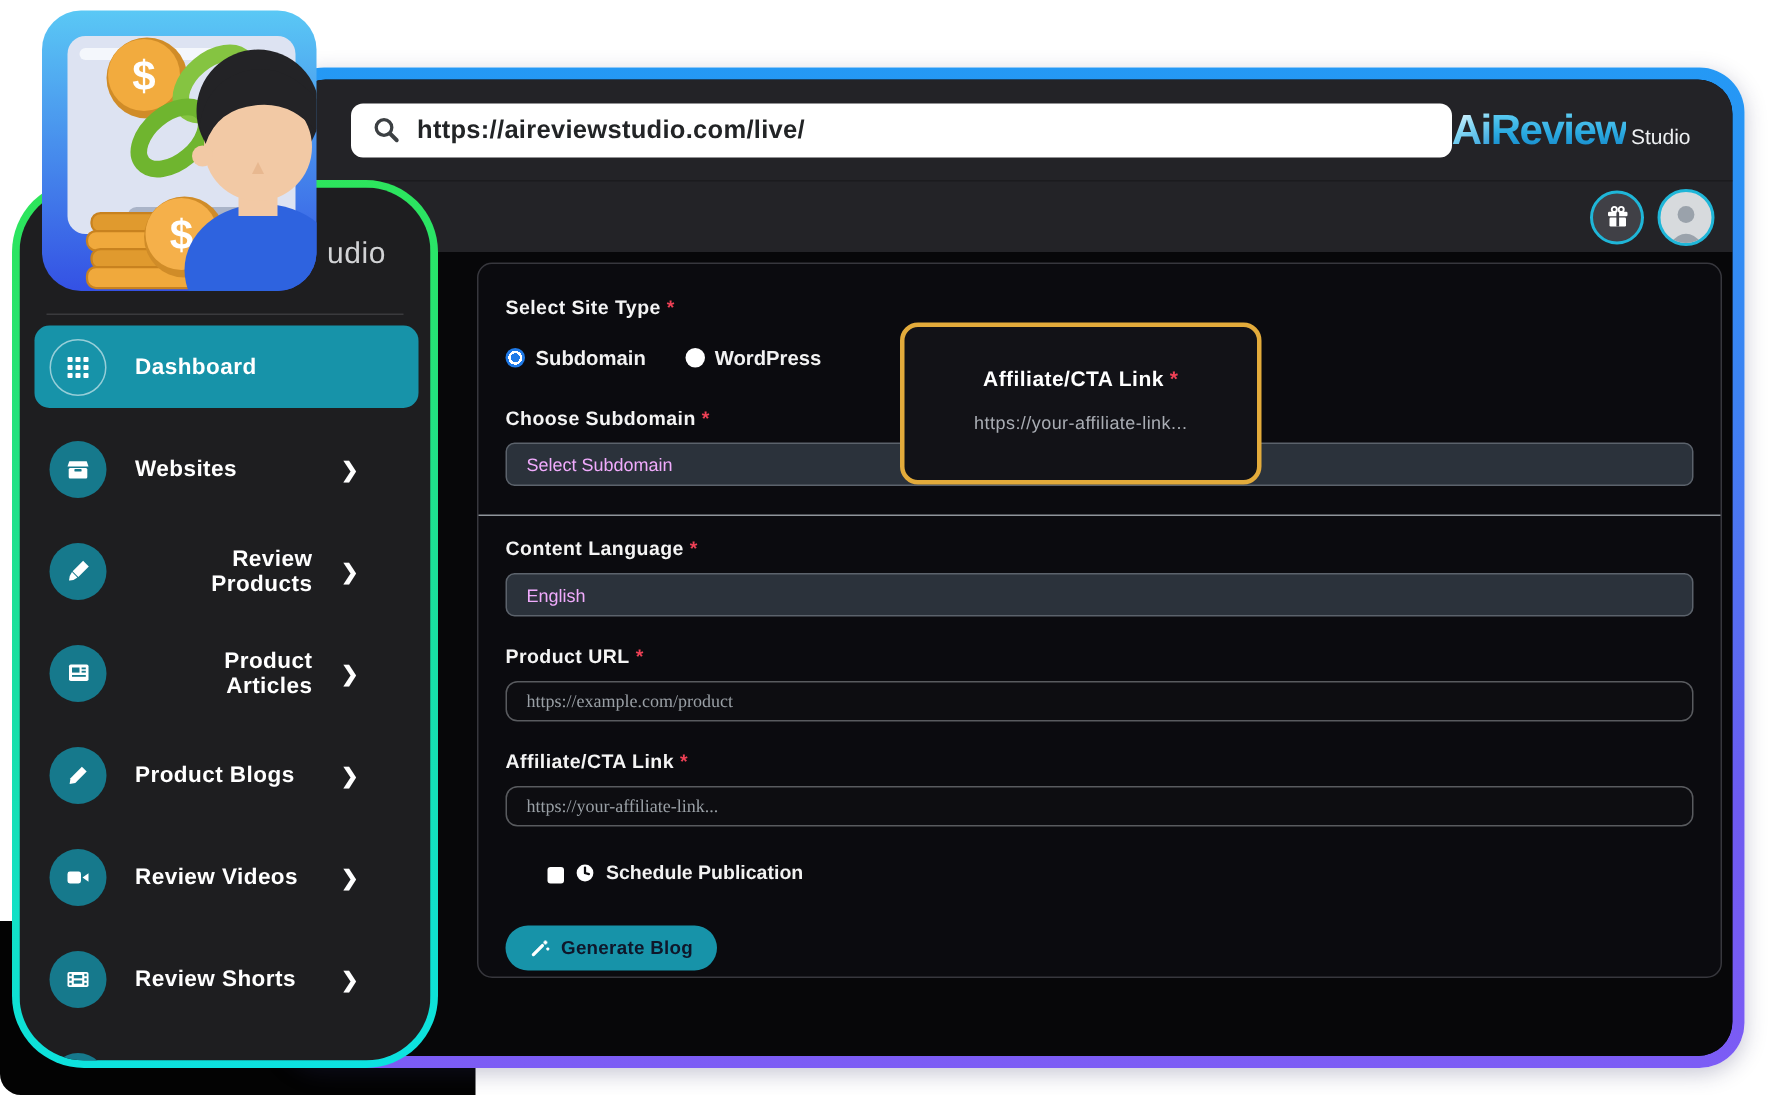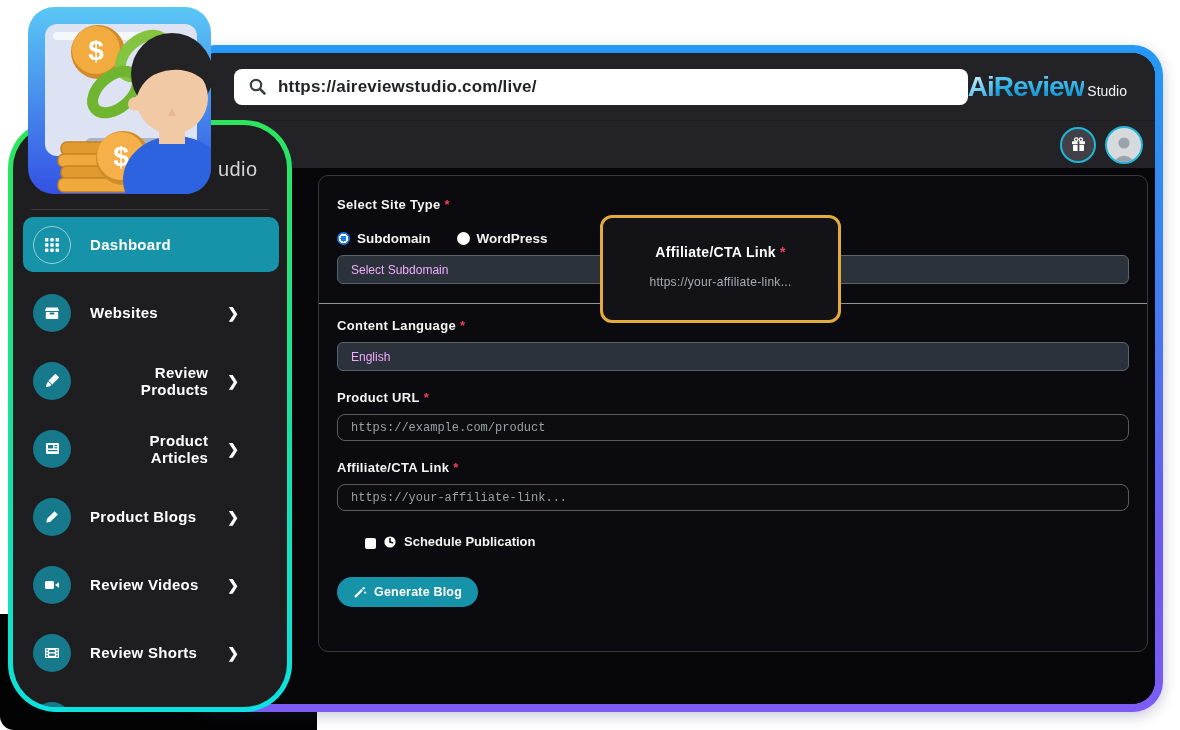--- a/index.html
+++ b/index.html
@@ -53,29 +53,29 @@
   .radio-item.selected .radio-dot {
     background:radial-gradient(circle,#1f7ae8 0 3px,#ffffff 3px 4.6px,#1f7ae8 4.6px 6.6px); }
   .radio-label { font-size:13.5px; font-weight:700; }
   .mt-sec { margin-top:25px; }
   .select-box { margin-top:9px; height:29px; background:#2b323b; border:1px solid #5c636c;
     border-radius:6px; display:flex; align-items:center; padding:0 13px;
     font-size:12px; color:#f0abfc; cursor:pointer; }
   .card-divider { border:none; border-top:1px solid #90959b; margin:19px -18px 14px -18px; }
   .text-input { margin-top:9px; width:100%; height:27px; background:#0d0d11;
     border:1px solid #595b5f; border-radius:8px; padding:0 13px; font-size:12px;
-    color:#e9eaec; font-family:Liberation Mono, monospace; outline:none; }
+    color:#e9eaec; font-family:Liberation Serif, serif; outline:none; }
   .text-input::placeholder { color:#9aa0a6; }
   .mt-field { margin-top:19px; }
   .schedule-row { margin-top:23px; display:flex; align-items:flex-end; gap:7px;margin-left:28px; }
   .checkbox { width:11px; height:11px; background:#ffffff; border-radius:2px; cursor:pointer; flex:none; }
   .schedule-label { font-size:13px; font-weight:700; }
   .generate-btn { margin-top:28px; display:inline-flex; align-items:center; gap:7px;
     background:#1793a9; border:none; border-radius:15px; padding:8px 16px;
-    color:#ffffff; font-size:12.5px; font-weight:700; font-family:"Liberation Sans", sans-serif;
+    color:#0f172a; font-size:12.5px; font-weight:700; font-family:"Liberation Sans", sans-serif;
     cursor:pointer; letter-spacing:.2px; }
 
   
   .callout { position:absolute; left:600px; top:215px; width:241px; height:108px;
     background:#121217; border:3px solid #e3ab3b; border-radius:12px; z-index:3;
     display:flex; flex-direction:column; align-items:center; }
   .callout-title { margin-top:26px; font-size:14px; font-weight:700; color:#ffffff; letter-spacing:.3px; }
   .callout-value { margin-top:15px; font-size:12px; color:#a9adb4; letter-spacing:.3px; }
 
   
@@ -161,20 +161,21 @@
       <div class="radio-item selected">
         <span class="radio-dot"></span>
         <span class="radio-label">Subdomain</span>
       </div>
       <div class="radio-item">
         <span class="radio-dot"></span>
         <span class="radio-label">WordPress</span>
       </div>
     </div>
 
+    <div class="f-label mt-sec"><span>Choose Subdomain</span><span class="req">*</span></div>
     <div class="select-box">
         <span>Select Subdomain</span>
       </div>
 
     <hr class="card-divider">
 
     <div class="f-label"><span>Content Language</span><span class="req">*</span></div>
     <div class="select-box">
         <span>English</span>
       </div>

